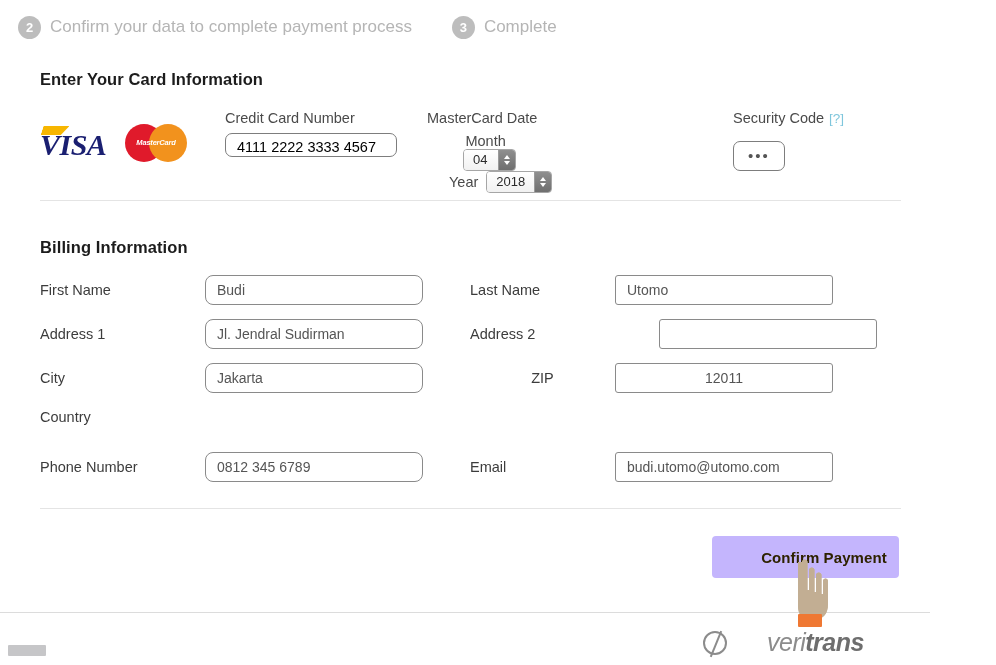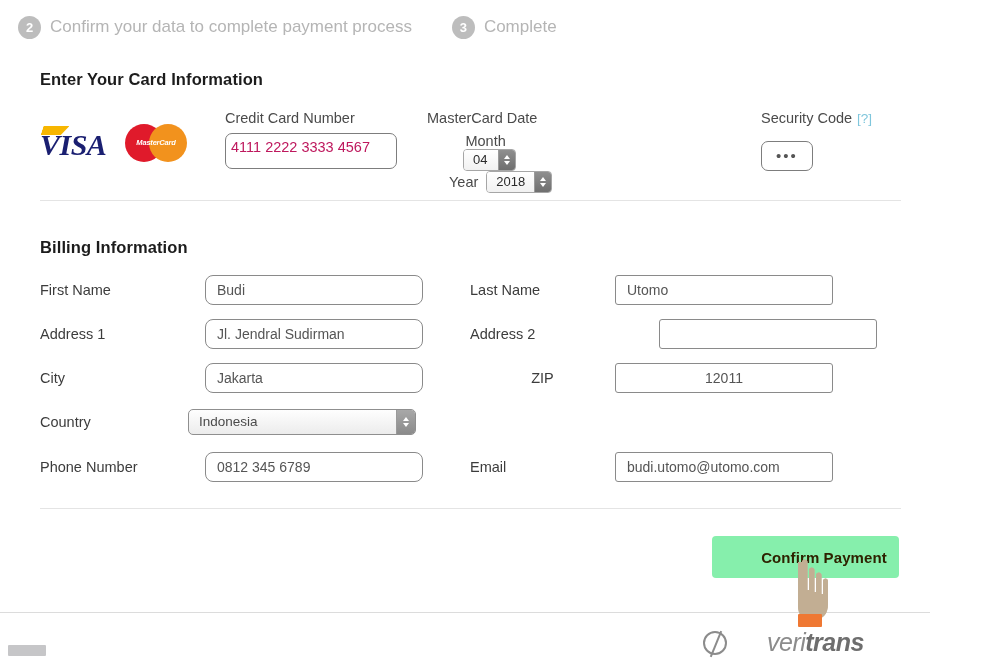--- a/index.html
+++ b/index.html
@@ -102,23 +102,23 @@
   .fieldgroup { position: absolute; }
   .fg-label {
     font-size: 14.5px; color: #4a4a4a; margin-bottom: 7px;
     display: block; white-space: nowrap;
   }
   .txtbox {
     border: 1px solid #7d7d7d;
     border-radius: 7px;
     background: #ffffff;
     font-size: 14.5px;
-    color: #be185d;
-    padding: 0 5px;
-    height: 36px;
+    color: #000000;
+    padding: 0 11px;
+    height: 24px;
     line-height: 26px;
     display: block;
     white-space: nowrap;
     overflow: hidden;
   }
 
   #cc-group { left: 225px; top: 110px; width: 172px; }
   #cc-group .txtbox { width: 172px; }
 
   #exp-group { left: 427px; top: 110px; }
@@ -152,21 +152,21 @@
   .arrow-up, .arrow-down {
     width: 0; height: 0;
     border-left: 3.5px solid transparent;
     border-right: 3.5px solid transparent;
   }
   .arrow-up { border-bottom: 4.5px solid #ffffff; margin-bottom: 2px; }
   .arrow-down { border-top: 4.5px solid #ffffff; }
   .year-stepper .stepper-value { min-width: 46px; }
   #year-wrap { margin-left: 22px; display: flex; align-items: center; }
 
-  #sec-group { left: 761px; top: 110px; }
+  #sec-group { left: 733px; top: 110px; }
   #sec-group .sec-label-row { display: flex; align-items: baseline; }
   .help-link {
     color: #7fc6dc; font-size: 13.5px; margin-left: 5px;
     text-decoration: none;
   }
   #sec-box {
     width: 52px; margin-top: 8px; height: 30px; line-height: 28px;
     letter-spacing: 2px; color: #555; font-size: 15px;
     text-align: center; padding: 0;
   }
@@ -223,21 +223,21 @@
   #row-last    { left: 470px; top: 275px; }
   #row-addr2   { left: 470px; top: 319px; gap: 44px; }
   #row-zip     { left: 470px; top: 363px; text-align: center; }
   #row-email   { left: 470px; top: 452px; }
 
   
   #confirm-btn {
     position: absolute;
     left: 712px; top: 536px;
     width: 187px; height: 42px;
-    background: #86efac;
+    background: #c4b5fd;
     border: none; border-radius: 4px;
     color: #2e2200;
     font-size: 15px; font-weight: bold;
     font-family: "Liberation Sans", sans-serif;
     cursor: pointer;
     letter-spacing: 0.1px;
     padding-left: 43px;
   }
 
   
@@ -362,27 +362,20 @@
     <span class="binput rounded">Jl. Jendral Sudirman</span>
   </div>
 
   <div class="brow" id="row-city">
     <span class="brow-label left">City</span>
     <span class="binput rounded">Jakarta</span>
   </div>
 
   <div class="brow" id="row-country">
     <span class="brow-label left">Country</span>
-    <span class="select-wrap">
-      <span class="select-value">Indonesia</span>
-      <span class="select-btns">
-        <span class="arrow-up"></span>
-        <span class="arrow-down"></span>
-      </span>
-    </span>
   </div>
 
   <div class="brow" id="row-phone">
     <span class="brow-label left">Phone Number</span>
     <span class="binput rounded">0812 345 6789</span>
   </div>
 
   <div class="brow" id="row-last">
     <span class="brow-label right">Last Name</span>
     <span class="binput square">Utomo</span>

